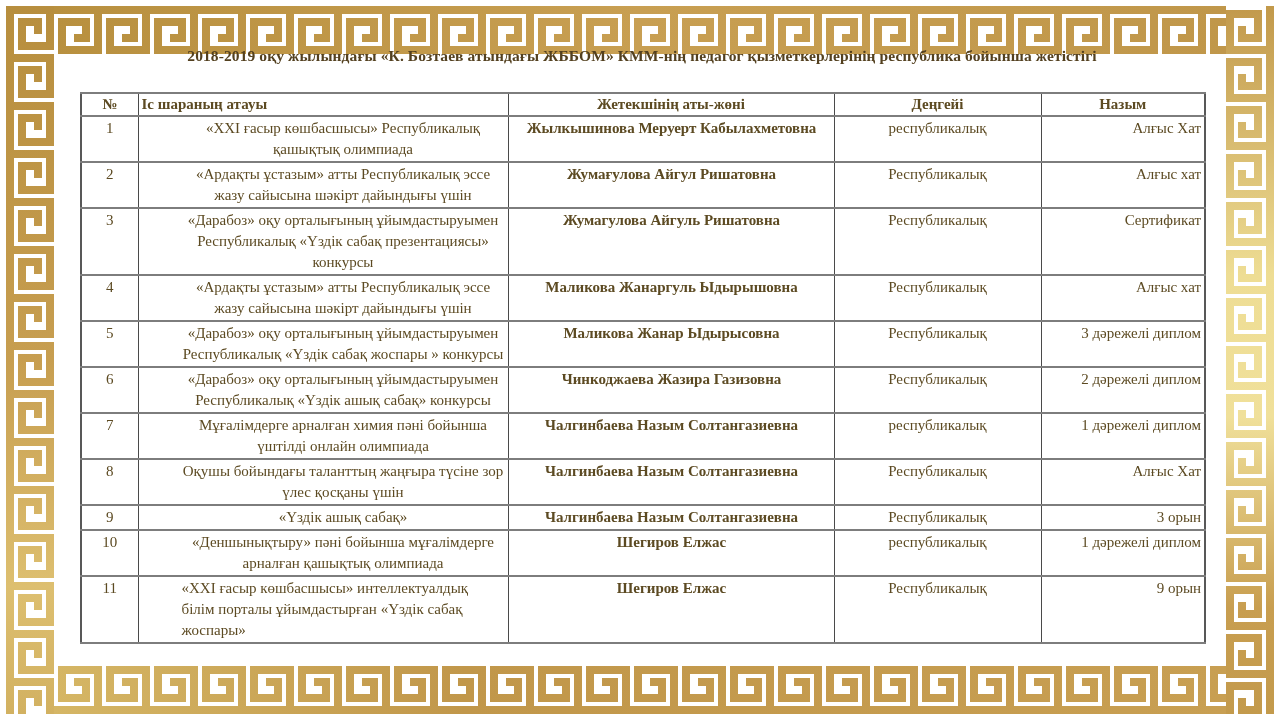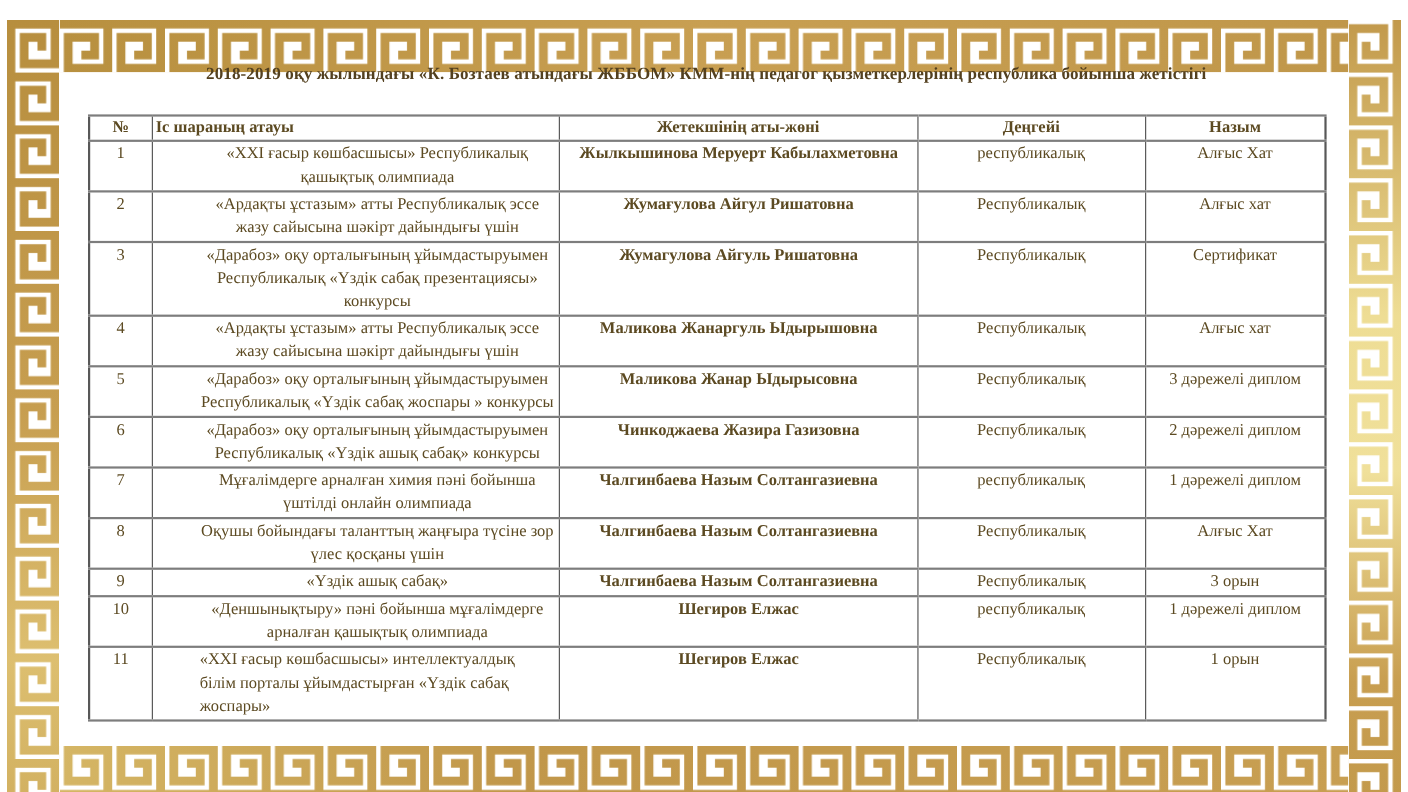--- a/index.html
+++ b/index.html
@@ -1,20 +1,20 @@
 <!DOCTYPE html>
 <html><head>
 <meta charset="utf-8">
 <style>
   html,body{margin:0;padding:0;}
   body{
     width:1280px;height:720px;overflow:hidden;background:#ffffff;
     font-family:"Liberation Serif","DejaVu Serif",serif;
   }
-  .canvas{position:relative;width:1280px;height:612px;background:#ffffff;margin-top:12px;}
+  .canvas{position:relative;width:1280px;height:612px;background:#ffffff;}
   .border-svg{position:absolute;left:0;top:0;}
   .content{position:absolute;left:0;top:0;width:1280px;height:720px;}
   .doc-title{
     position:absolute;left:80px;top:46px;width:1124px;
     text-align:center;font-weight:bold;font-size:15.5px;line-height:20px;
     color:#53401f;letter-spacing:0.1px;
   }
   table.ach{
     position:absolute;left:80px;top:92px;width:1124px;
     border-collapse:collapse;table-layout:fixed;
@@ -26,21 +26,21 @@
     font-size:15px;line-height:21px;color:#5c4a22;
     padding:1px 3px;vertical-align:top;overflow:hidden;
   }
   .ach th{font-weight:bold;height:20px;text-align:center;padding:0 3px;}
   .ach th.h-event{text-align:left;font-family:Liberation Serif, serif;}
   .ach td.c-no{text-align:center;}
   .ach td.c-event{text-align:center;padding-left:43px;}
   .ach tbody tr:last-child td.c-event{text-align:left;}
   .ach td.c-leader{text-align:center;padding-left:4px;font-weight:bold;}
   .ach td.c-level{text-align:center;}
-  .ach td.c-award{text-align:center;}
+  .ach td.c-award{text-align:right;}
 </style>
 </head>
 <body>
 
 <div class="canvas">
 
   <svg class="border-svg" width="1280" height="720" viewBox="0 0 1280 720">
     <defs>
       <pattern id="mTop" width="48" height="48" patternUnits="userSpaceOnUse" patternTransform="translate(6,6)">
         <path d="M0,4 H48 M44,4 V44 H8 V16 H32 V32 H20" fill="none" stroke="#ffffff" stroke-width="8"></path>
@@ -189,19 +189,19 @@
           <td class="c-event">«Деншынықтыру»  пәні бойынша мұғалімдерге арналған қашықтық  олимпиада</td>
           <td class="c-leader">Шегиров Елжас</td>
           <td class="c-level">республикалық</td>
           <td class="c-award">1 дәрежелі диплом</td>
         </tr>
         <tr>
           <td class="c-no">11</td>
           <td class="c-event">«XXI ғасыр көшбасшысы»  интеллектуалдық білім порталы ұйымдастырған «Үздік  сабақ жоспары»</td>
           <td class="c-leader">Шегиров Елжас</td>
           <td class="c-level">Республикалық</td>
-          <td class="c-award">1 орын</td>
+          <td class="c-award">9 орын</td>
         </tr>
       </tbody>
     </table>
 
   </div>
 </div>
 
 </body></html>

